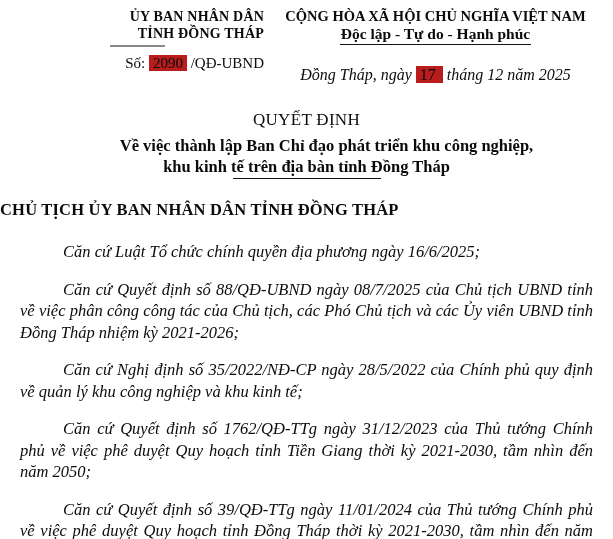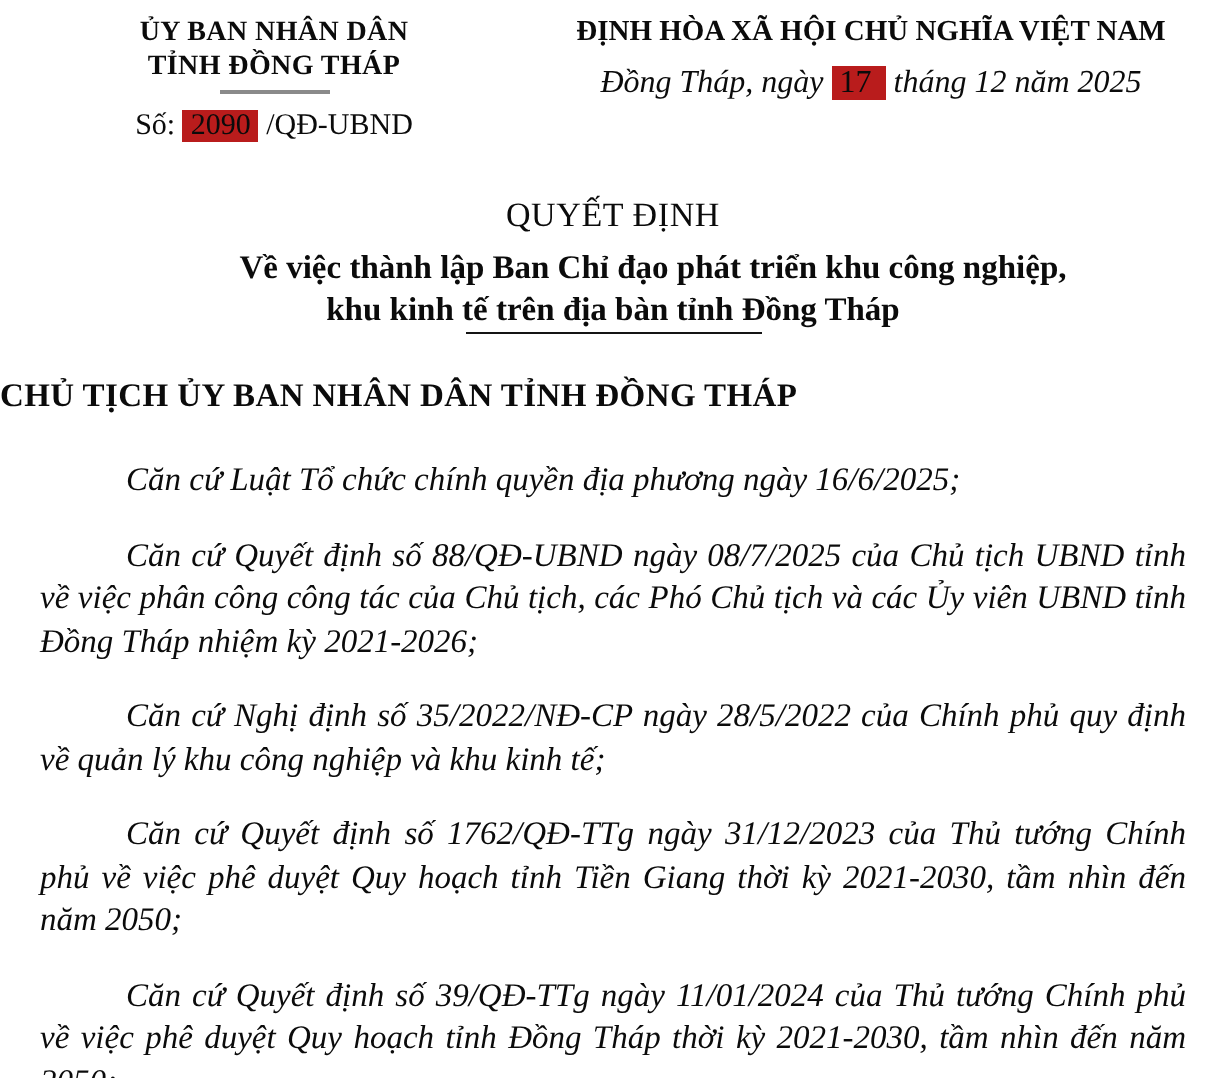--- a/index.html
+++ b/index.html
@@ -7,41 +7,41 @@
     width: 613px; height: 539px;
     background: #ffffff;
     font-family: "Liberation Serif", serif;
     color: #0b0b0b;
     overflow: hidden;
   }
   .page { width: 613px; height: 539px; position: relative; }
 
   
   .header { display: flex; padding: 8px 6px 0 10px; }
-  .header-col.left  { width: 254px; text-align: center; }
+  .header-col.left  { width: 254px; text-align: right; }
   .header-col.right { flex: 1; text-align: center; }
 
   .org-line {
     font-weight: bold; font-size: 14px; line-height: 17px;
     letter-spacing: .2px;
   }
   .national-line1 { font-weight: bold; font-size: 14.5px; line-height: 17px; }
   .motto {
     display: inline-block;
     font-weight: bold; font-size: 15.5px; line-height: 18px;
     border-bottom: 1.5px solid #141414;
     padding: 0 1px 1px;
   }
   .gray-rule {
     width: 55px; height: 0;
     border-bottom: 2px solid #8a8a8a;
     margin: 3px auto 0;
   }
   .so-line { margin-top: 8px; font-size: 15px; }
-  .date-line { margin-top: 8px; font-size: 16px; font-style: italic; }
+  .date-line { margin-top: 21px; font-size: 16px; font-style: italic; }
 
   .highlight {
     background: #b91c1c;
     padding: 0 4px;
   }
   .date-line .highlight { font-style: normal; padding: 0 7px 0 4px; }
 
   
   .title-block { text-align: center; margin-top: 26px; }
   .doc-type { font-weight: normal; font-size: 17px; line-height: 20px; letter-spacing: .3px; }
@@ -83,21 +83,24 @@
       <div class="org-line">TỈNH ĐỒNG THÁP</div>
       <div class="gray-rule"></div>
       <div class="so-line">
         <span>Số:</span>
         <span class="highlight">2090</span>
         <span>/QĐ-UBND</span>
       </div>
     </div>
 
     <div class="header-col right">
-      <div class="national-line1">ĐỊNH HÒA XÃ HỘI CHỦ NGHĨA VIỆT NAM</div>
+      <div class="national-line1">CỘNG HÒA XÃ HỘI CHỦ NGHĨA VIỆT NAM</div>
+      <div>
+        <span class="motto">Độc lập - Tự do - Hạnh phúc</span>
+      </div>
       <div class="date-line">
         <span>Đồng Tháp, ngày</span>
         <span class="highlight">17</span>
         <span>tháng 12 năm 2025</span>
       </div>
     </div>
   </div>
 
   <div class="title-block">
     <div class="doc-type">QUYẾT ĐỊNH</div>

